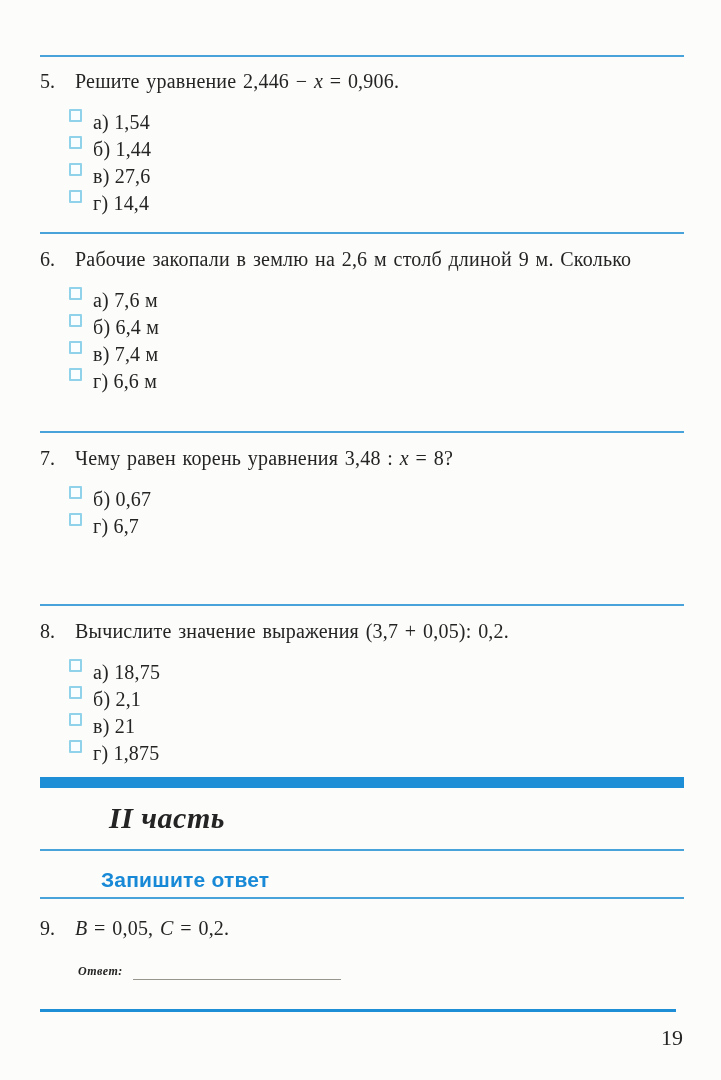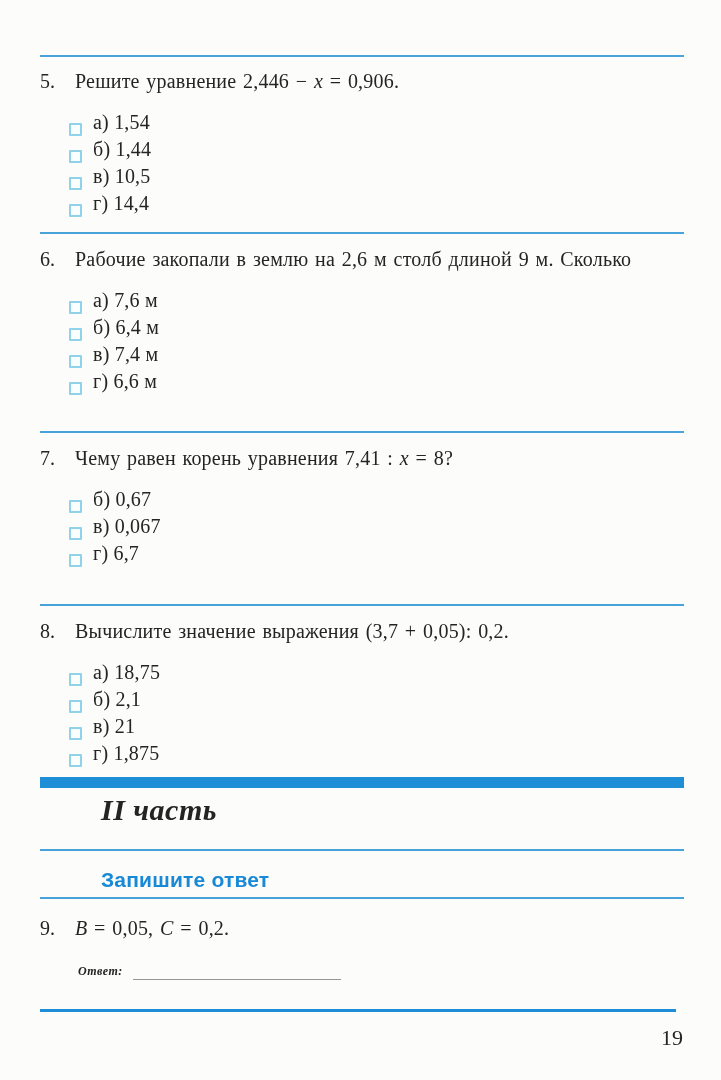--- a/index.html
+++ b/index.html
@@ -37,21 +37,21 @@
     background: var(--accent_bar, #1e8fd6);
   }
 
   .question { position: absolute; left: 40px; width: 622px; }
   .q-head { display: flex; align-items: flex-start; font-size: 20px; line-height: 26px; }
   .q-num { width: 35px; flex: none; }
   .q-title { flex: 1; letter-spacing: 0.2px; word-spacing: 1.5px; }
   .it { font-style: italic; }
 
   .options { margin: 15px 0 0 29px; }
-  .opt { display: flex; align-items: flex-end; height: 27px; }
+  .opt { display: flex; align-items: flex-start; height: 27px; }
   .checkbox {
     width: 13px; height: 13px; flex: none;
     border: 2px solid var(--checkbox_border, #8fd2ea);
     background: #fbfeff;
     border-radius: 1px;
     margin-right: 11px;
   }
   .opt-label { font-size: 20px; line-height: 27px; letter-spacing: 0.2px; }
 
   .part2-title {
@@ -100,21 +100,21 @@
       <div class="opt">
         <span class="checkbox"></span>
         <span class="opt-label">а) 1,54</span>
       </div>
       <div class="opt">
         <span class="checkbox"></span>
         <span class="opt-label">б) 1,44</span>
       </div>
       <div class="opt">
         <span class="checkbox"></span>
-        <span class="opt-label">в) 10,5</span>
+        <span class="opt-label">в) 27,6</span>
       </div>
       <div class="opt">
         <span class="checkbox"></span>
         <span class="opt-label">г) 14,4</span>
       </div>
     </div>
   </section>
 
   <div class="rule" style="top:232px"></div>
 
@@ -143,30 +143,26 @@
         <span class="opt-label">г) 6,6 м</span>
       </div>
     </div>
   </section>
 
   <div class="rule" style="top:431px"></div>
 
   <section class="question" style="top:445px">
     <div class="q-head">
       <span class="q-num">7.</span>
-      <span class="q-title"><span>Чему равен корень уравнения 7,41 : </span><span class="it">x</span><span> = 8?</span></span>
+      <span class="q-title"><span>Чему равен корень уравнения 3,48 : </span><span class="it">x</span><span> = 8?</span></span>
     </div>
     <div class="options">
       <div class="opt">
         <span class="checkbox"></span>
         <span class="opt-label">б) 0,67</span>
-      </div>
-      <div class="opt">
-        <span class="checkbox"></span>
-        <span class="opt-label">в) 0,067</span>
       </div>
       <div class="opt">
         <span class="checkbox"></span>
         <span class="opt-label">г) 6,7</span>
       </div>
     </div>
   </section>
 
   <div class="rule" style="top:604px"></div>
 
@@ -190,21 +186,21 @@
       </div>
       <div class="opt">
         <span class="checkbox"></span>
         <span class="opt-label">г) 1,875</span>
       </div>
     </div>
   </section>
 
   <div class="rule-thick" style="top:777px"></div>
 
-  <h2 class="part2-title" style="margin:0">II часть</h2>
+  <h2 class="part2-title" style="margin:8px">II часть</h2>
 
   <div class="rule" style="top:849px"></div>
 
   <div class="part2-subtitle">Запишите ответ</div>
 
   <div class="rule" style="top:897px"></div>
 
   <section class="question" style="top:915px">
     <div class="q-head">
       <span class="q-num">9.</span>

